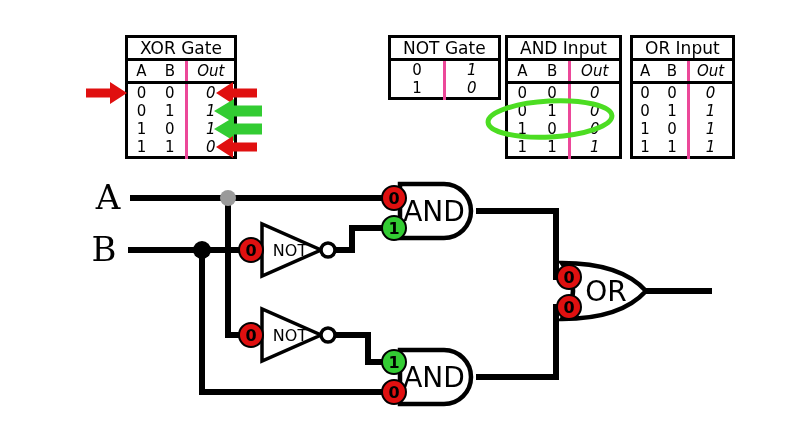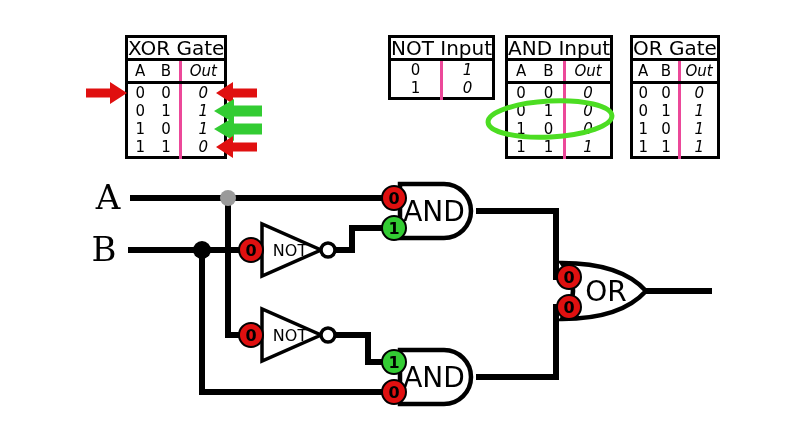--- a/index.html
+++ b/index.html
@@ -11,21 +11,21 @@
   .truth-table {
     position: absolute;
     border: 3px solid #000;
     border-collapse: collapse;
     background: #fff;
     text-align: center;
     font-size: 15px;
     color: #000;
   }
   .truth-table td, .truth-table th { font-weight: normal; padding: 0 2px; line-height: 18px; height: 18px; }
-  .tt-title td { border-bottom: 3px solid #000; font-size: 20px; white-space: nowrap; height: 20px; line-height: 20px; padding: 0 0; }
+  .tt-title td { border-bottom: 3px solid #000; font-size: 17px; white-space: nowrap; height: 20px; line-height: 20px; padding: 0 12px; }
   .tt-head th { border-bottom: 3px solid #000; height: 20px; line-height: 20px; }
   .out-col { border-left: 3px solid #ec4899; font-style: italic; }
 
   
   .overlay { position: absolute; left: 0; top: 0; pointer-events: none; }
   .wire { fill: none; stroke: #000; stroke-width: 6; }
   .gate { fill: #fff; stroke: #000; stroke-width: 3.5; }
   .gate-thick { stroke-width: 4.5; }
   .gate-label { font: 28px "DejaVu Sans", sans-serif; text-anchor: middle; fill: #000; }
   .not-label { font: 16px "DejaVu Sans", sans-serif; text-anchor: middle; fill: #000; }
@@ -68,21 +68,21 @@
       <td>1</td>
       <td>1</td>
       <td class="out-col">0</td>
     </tr>
   </tbody>
     </table>
 
   <table class="truth-table" style="left:388px; top:35px;">
     <tbody>
         <tr class="tt-title">
-      <td colspan="2">NOT Input</td>
+      <td colspan="2">NOT Gate</td>
     </tr>
     <tr>
       <td>0</td>
       <td class="out-col">1</td>
     </tr>
     <tr>
       <td>1</td>
       <td class="out-col">0</td>
     </tr>
   </tbody>
@@ -117,21 +117,21 @@
       <td>1</td>
       <td>1</td>
       <td class="out-col">1</td>
     </tr>
   </tbody>
     </table>
 
   <table class="truth-table" style="left:630px; top:35px;">
     <tbody>
         <tr class="tt-title">
-      <td colspan="3">OR Gate</td>
+      <td colspan="3">OR Input</td>
     </tr>
     <tr class="tt-head">
       <th style="width:20px">A</th>
       <th style="width:24px">B</th>
       <th class="out-col" style="width:35px">Out</th>
     </tr>
     <tr>
       <td>0</td>
       <td>0</td>
       <td class="out-col">0</td>

